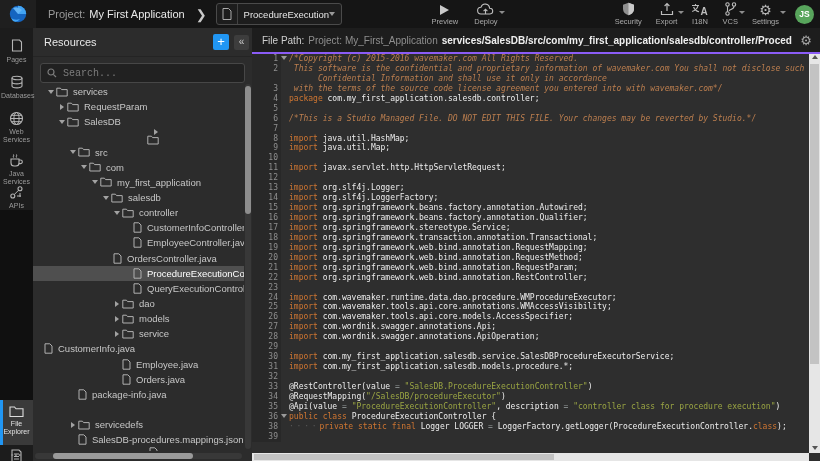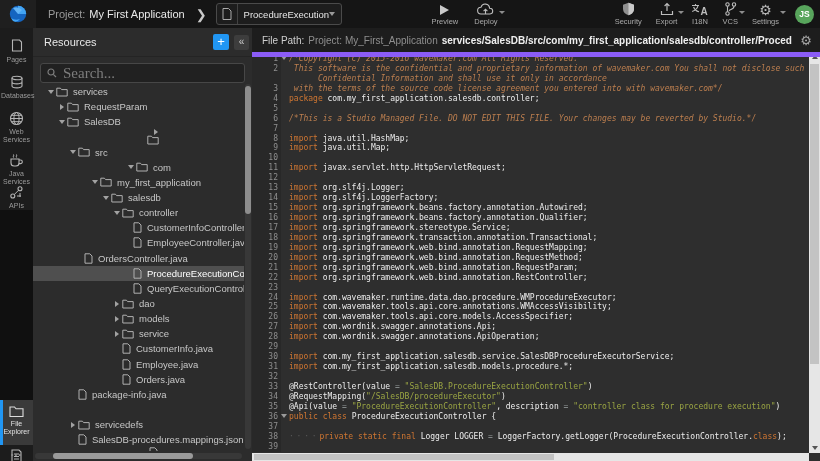--- a/index.html
+++ b/index.html
@@ -38,37 +38,37 @@
   
   .panel{position:absolute;left:33px;top:28px;width:219px;bottom:0;background:#2c2c2c;z-index:10;overflow:hidden;}
   .phead{height:28px;display:flex;align-items:center;border-bottom:1px solid #242424;}
   .ptitle{font-size:11px;color:#e8e8e8;margin-left:11px;flex:1;}
   .addbtn{width:16px;height:16px;background:#2196f3;color:#fff;border-radius:2px;font-size:13px;line-height:15px;
           text-align:center;cursor:pointer;flex:none;}
   .colbtn{width:15px;height:15px;background:#3d3d3d;color:#cfcfcf;border-radius:2px;font-size:10px;line-height:14px;
           text-align:center;cursor:pointer;flex:none;margin:0 3px 0 5px;}
   .searchbox{margin:6px 7px 4px 7px;height:18px;background:#212121;border:1px solid #474747;border-radius:3px;
              display:flex;align-items:center;}
-  .searchbox input{background:transparent;border:none;outline:none;color:#bdbdbd;font-size:15px;width:150px;
-                   font-family:Liberation Serif, serif;}
+  .searchbox input{background:transparent;border:none;outline:none;color:#bdbdbd;font-size:10px;width:150px;
+                   font-family:Liberation Mono, monospace;}
   .searchbox input::placeholder{color:#7d7d7d;}
   .tree{position:absolute;left:0;top:56px;right:8px;bottom:10px;overflow:hidden;}
   .trow{height:15.15px;display:flex;align-items:center;white-space:nowrap;color:#c7c7c7;font-size:9.5px;cursor:pointer;overflow:hidden;}
   .trow.sel{background:#4f4f4f;color:#fff;}
   .tcaret{width:11px;flex:none;display:flex;align-items:center;justify-content:center;}
   .cop{width:0;height:0;border-left:3.5px solid transparent;border-right:3.5px solid transparent;border-top:4.5px solid #a2a2a2;}
   .ccl{width:0;height:0;border-top:3.5px solid transparent;border-bottom:3.5px solid transparent;border-left:4.5px solid #a2a2a2;}
   .tico{flex:none;margin-right:5px;display:flex;align-items:center;}
   .vsb-tree{position:absolute;right:1px;top:56px;width:6px;bottom:12px;background:#383838;border-radius:3px;}
   .vsb-tree .th{position:absolute;left:0;right:0;top:2px;height:128px;background:#8d8d8d;border-radius:3px;}
   .hsb-tree{position:absolute;left:2px;right:10px;bottom:2px;height:6px;background:#383838;border-radius:3px;}
   .hsb-tree .th{position:absolute;top:0;bottom:0;left:18px;width:140px;background:#9a9a9a;border-radius:3px;}
   
   .fpbar{position:absolute;left:252px;top:28px;right:0;height:24px;background:#1d1d1d;display:flex;
-         align-items:center;font-size:10px;z-index:15;border-bottom:5px solid #8b5cf6;}
+         align-items:center;font-size:10px;z-index:15;border-bottom:2px solid #8b5cf6;}
   .fpl{color:#cfcfcf;margin-left:10px;white-space:nowrap;}
   .fpp{color:#8f8f8f;margin-left:4px;white-space:nowrap;}
   .fppath{color:#efefef;font-weight:bold;margin-left:4px;white-space:nowrap;overflow:hidden;flex:1;}
   .fpgear{margin:0 8px;font-size:13px;color:#a5a5a5;cursor:pointer;}
   
   .editor{position:absolute;left:252px;top:52px;right:0;bottom:0;background:#2e2e2e;overflow:hidden;
           font-family:"DejaVu Sans Mono",monospace;font-size:8px;line-height:9.95px;}
   .code{position:absolute;left:0;top:2px;right:11px;bottom:8px;overflow:hidden;}
   .cl{display:flex;height:9.95px;white-space:pre;}
   .gut{width:26px;flex:none;text-align:right;color:#8f8f8f;background:#282828;padding-right:3px;position:relative;}
@@ -321,21 +321,21 @@
           <span class="tcaret">
             <span class="cop"></span>
           </span>
           <span class="tico">
             <svg width="12" height="10" viewBox="0 0 12 10">
               <path d="M.8 1.2 h3.6 l1.2 1.4 h5.6 V9 H.8 Z" fill="none" stroke="#b0b0b0" stroke-width="1"></path>
             </svg>
           </span>
           <span>src</span>
         </div>
-        <div class="trow" style="padding-left: 45px; margin-left: 47px;">
+        <div class="trow" style="padding-left: 45px;">
           <span class="tcaret">
             <span class="cop"></span>
           </span>
           <span class="tico">
             <svg width="12" height="10" viewBox="0 0 12 10">
               <path d="M.8 1.2 h3.6 l1.2 1.4 h5.6 V9 H.8 Z" fill="none" stroke="#b0b0b0" stroke-width="1"></path>
             </svg>
           </span>
           <span>com</span>
         </div>
@@ -383,21 +383,21 @@
         </div>
         <div class="trow" style="padding-left: 89px;">
           <span class="tcaret"></span>
           <span class="tico">
             <svg width="9" height="11" viewBox="0 0 9 11">
               <path d="M1 .8 h4.8 L8 3 v7.2 H1 Z" fill="none" stroke="#b0b0b0" stroke-width="1"></path>
             </svg>
           </span>
           <span>EmployeeController.java</span>
         </div>
-        <div class="trow" style="padding-left: 40px;">
+        <div class="trow" style="padding-left: 69px;">
           <span class="tcaret"></span>
           <span class="tico">
             <svg width="9" height="11" viewBox="0 0 9 11">
               <path d="M1 .8 h4.8 L8 3 v7.2 H1 Z" fill="none" stroke="#b0b0b0" stroke-width="1"></path>
             </svg>
           </span>
           <span>OrdersController.java</span>
         </div>
         <div class="trow sel" style="padding-left: 89px;">
           <span class="tcaret"></span>
@@ -443,21 +443,21 @@
           <span class="tcaret">
             <span class="ccl"></span>
           </span>
           <span class="tico">
             <svg width="12" height="10" viewBox="0 0 12 10">
               <path d="M.8 1.2 h3.6 l1.2 1.4 h5.6 V9 H.8 Z" fill="none" stroke="#b0b0b0" stroke-width="1"></path>
             </svg>
           </span>
           <span>service</span>
         </div>
-        <div class="trow" style="padding-left: 78px;">
+        <div class="trow" style="">
           <span class="tcaret"></span>
           <span class="tico">
             <svg width="9" height="11" viewBox="0 0 9 11">
               <path d="M1 .8 h4.8 L8 3 v7.2 H1 Z" fill="none" stroke="#b0b0b0" stroke-width="1"></path>
             </svg>
           </span>
           <span>CustomerInfo.java</span>
         </div>
         <div class="trow" style="padding-left: 78px;">
           <span class="tcaret"></span>
@@ -563,21 +563,20 @@
         <div class="cl"><span class="gut">27</span><span class="src"><span class="tk-kw">import </span><span class="tk-pl">com.wordnik.swagger.annotations.Api;</span></span></div>
         <div class="cl"><span class="gut">28</span><span class="src"><span class="tk-kw">import </span><span class="tk-pl">com.wordnik.swagger.annotations.ApiOperation;</span></span></div>
         <div class="cl"><span class="gut">29</span><span class="src"></span></div>
         <div class="cl"><span class="gut">30</span><span class="src"><span class="tk-kw">import </span><span class="tk-pl">com.my_first_application.salesdb.service.SalesDBProcedureExecutorService;</span></span></div>
         <div class="cl"><span class="gut">31</span><span class="src"><span class="tk-kw">import </span><span class="tk-pl">com.my_first_application.salesdb.models.procedure.*;</span></span></div>
         <div class="cl"><span class="gut">32</span><span class="src"></span></div>
         <div class="cl"><span class="gut">33</span><span class="src"><span class="tk-pl">@RestController(value </span><span class="tk-op">= </span><span class="tk-st">"SalesDB.ProcedureExecutionController"</span><span class="tk-pl">)</span></span></div>
         <div class="cl"><span class="gut">34</span><span class="src"><span class="tk-pl">@RequestMapping(</span><span class="tk-st">"/SalesDB/procedureExecutor"</span><span class="tk-pl">)</span></span></div>
         <div class="cl"><span class="gut">35</span><span class="src"><span class="tk-pl">@Api(value </span><span class="tk-op">= </span><span class="tk-st">"ProcedureExecutionController"</span><span class="tk-pl">, description </span><span class="tk-op">= </span><span class="tk-st">"controller class for procedure execution"</span><span class="tk-pl">)</span></span></div>
         <div class="cl"><span class="gut">36<span class="fold"></span></span><span class="src"><span class="tk-kw">public class </span><span class="tk-pl">ProcedureExecutionController {</span></span></div>
-        <div class="cl"><span class="gut">37</span><span class="src"></span></div>
         <div class="cl"><span class="gut">38</span><span class="src"><span class="tk-ws">····</span><span class="tk-kw">private static final </span><span class="tk-pl">Logger LOGGER </span><span class="tk-op">= </span><span class="tk-pl">LoggerFactory.getLogger(ProcedureExecutionController.</span><span class="tk-kw">class</span><span class="tk-pl">);</span></span></div>
         <div class="cl"><span class="gut">39</span><span class="src"></span></div>
       </div>
     <div class="vsb">
       <span class="arrup"></span>
       <div class="th"></div>
       <span class="arrdn"></span>
     </div>
     <div class="hsb">
       <div class="th"></div>

